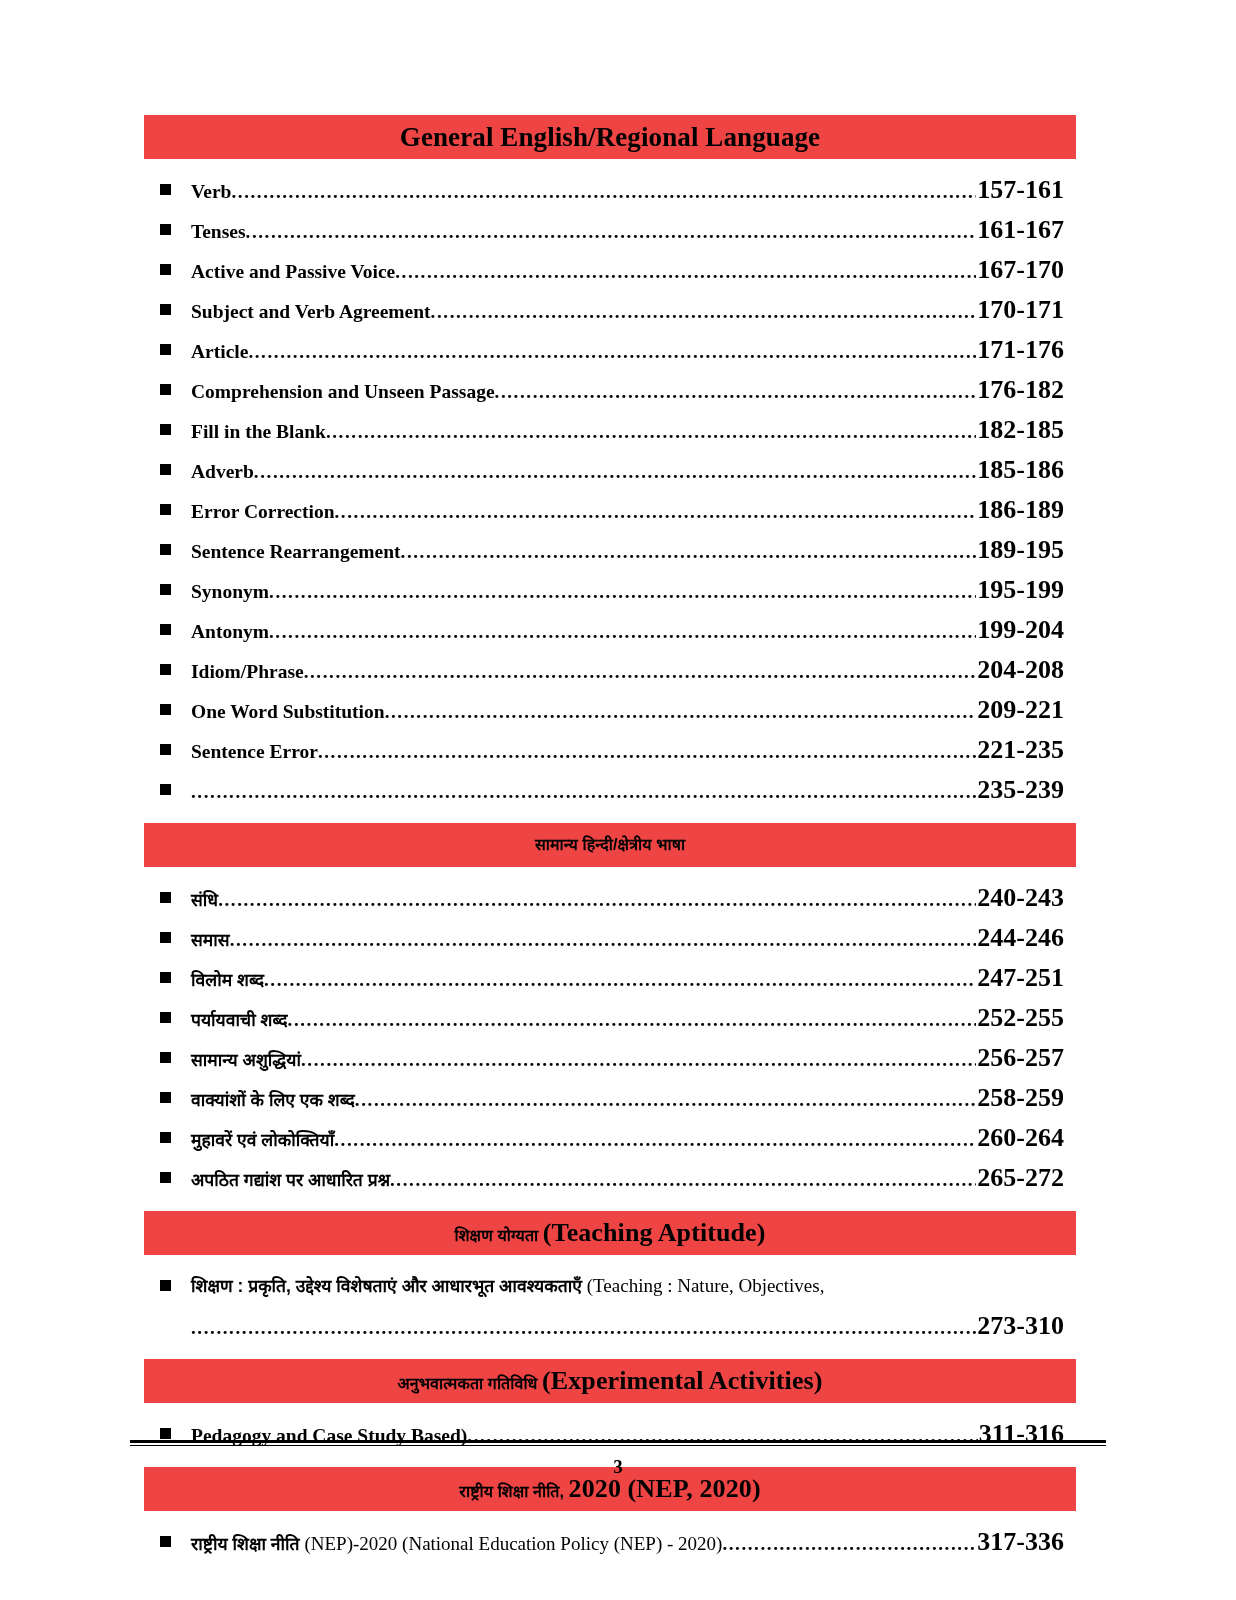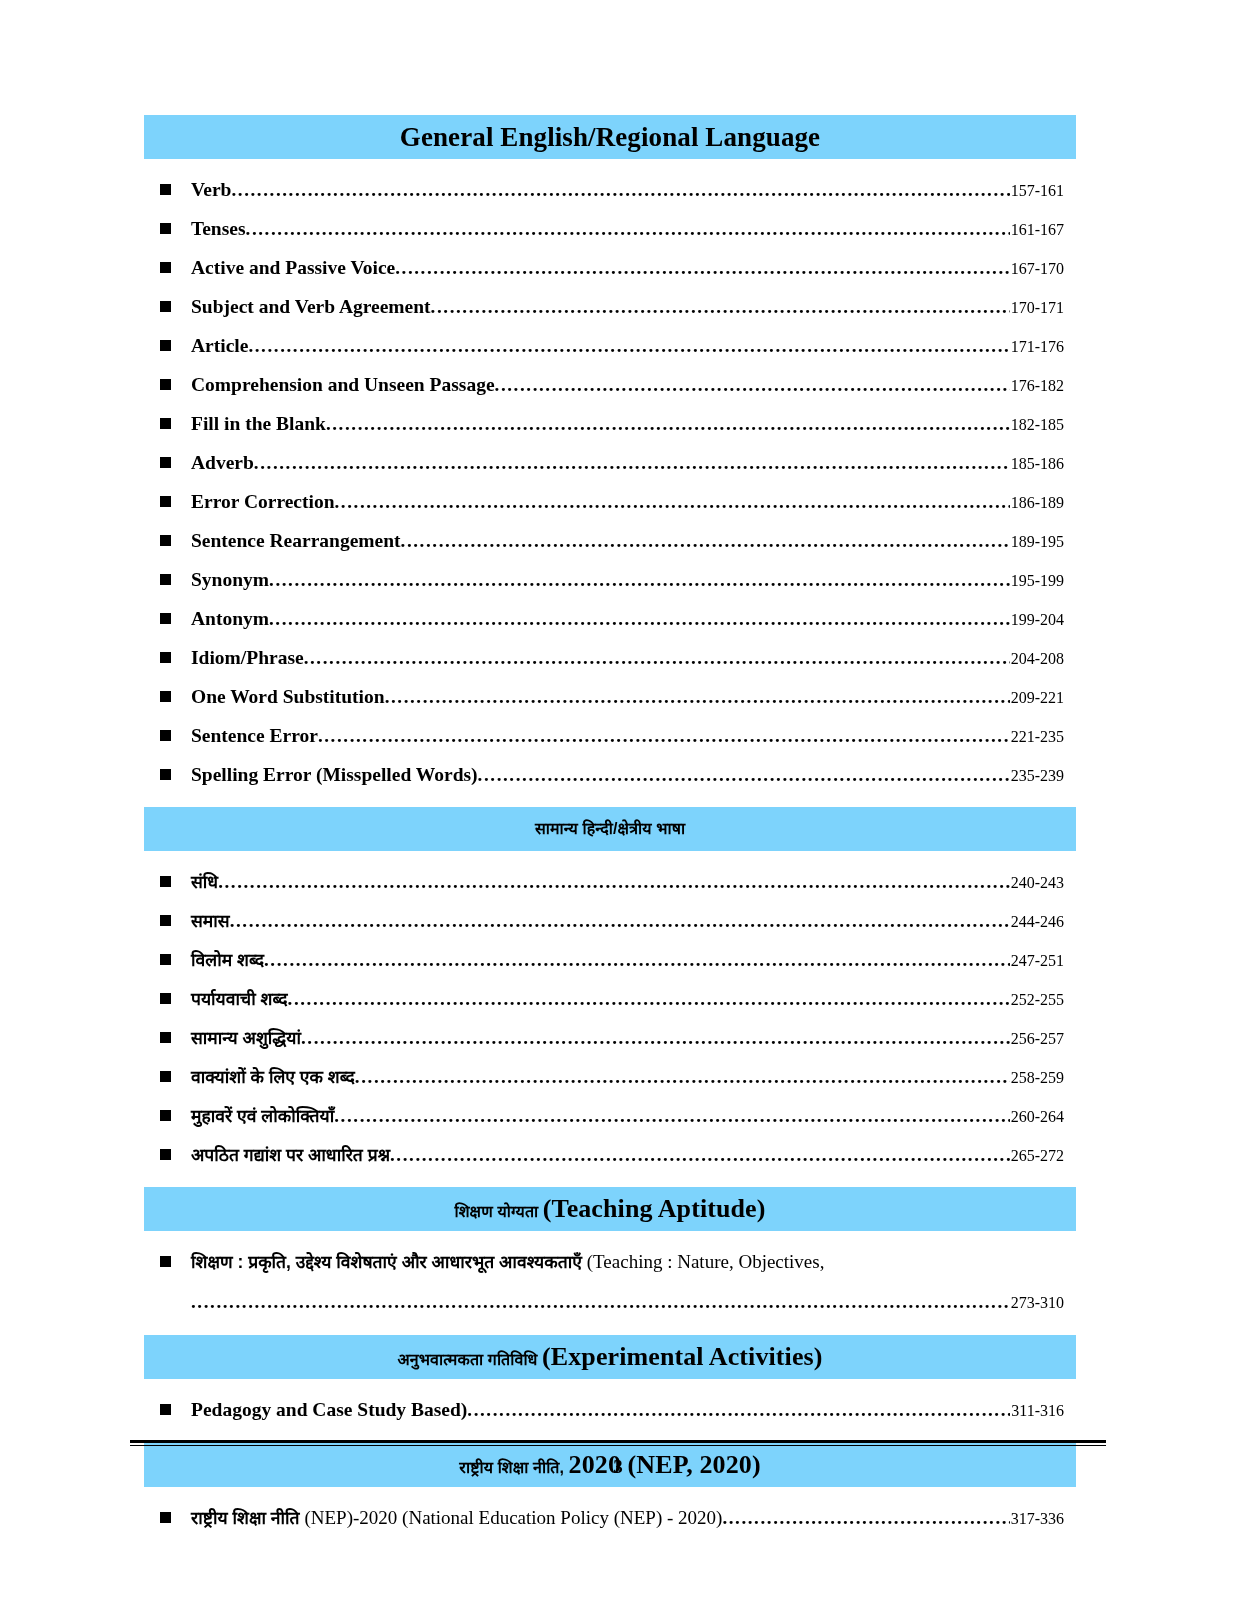--- a/index.html
+++ b/index.html
@@ -21,21 +21,21 @@
   }
   .content {
     position: absolute;
     left: 144px;
     top: 115px;
     width: 932px;
   }
 
   
   .section-head {
-    background: #7dd3fc;
+    background: #ef4444;
     height: 44px;
     display: flex;
     align-items: center;
     justify-content: center;
     margin: 0;
   }
   .section-head .title {
     font-family: "Liberation Serif", serif;
     font-weight: bold;
     font-size: 27px;
@@ -109,22 +109,22 @@
     white-space: nowrap;
     font-weight: bold;
     font-size: 19px;
     line-height: 38px;
     letter-spacing: 1.6px;
     color: #000;
   }
   .line .leader.blank { color: transparent; }
   .line .pages {
     flex: 0 0 auto;
-    font-weight: normal;
-    font-size: 16px;
+    font-weight: bold;
+    font-size: 26px;
     line-height: 38px;
     color: #000;
     text-align: center;
     white-space: nowrap;
     padding-left: 1px;
   }
   .line.wrap-first { min-height: 40px; }
   .line.wrap-second { min-height: 40px; }
 
   
@@ -308,21 +308,20 @@
             <span class="label">Sentence Error</span>
             <span class="leader">.................................................................................................................................................................</span>
             <span class="pages">221-235</span>
           </div>
         </div>
       </div>
       <div class="entry">
         <span class="bullet"></span>
         <div class="entry-body">
           <div class="line">
-            <span class="label">Spelling Error (Misspelled Words)</span>
             <span class="leader">.................................................................................................................................................................</span>
             <span class="pages">235-239</span>
           </div>
         </div>
       </div>
     </div>
 
     <div class="section-head dev">
       <div class="title">सामान्य हिन्दी/क्षेत्रीय भाषा</div>
     </div>

